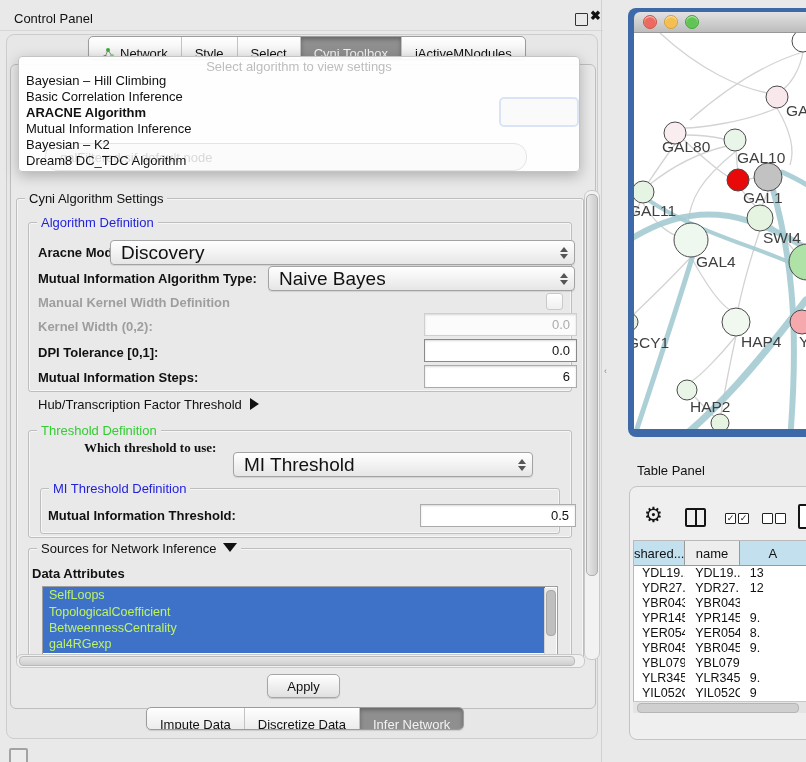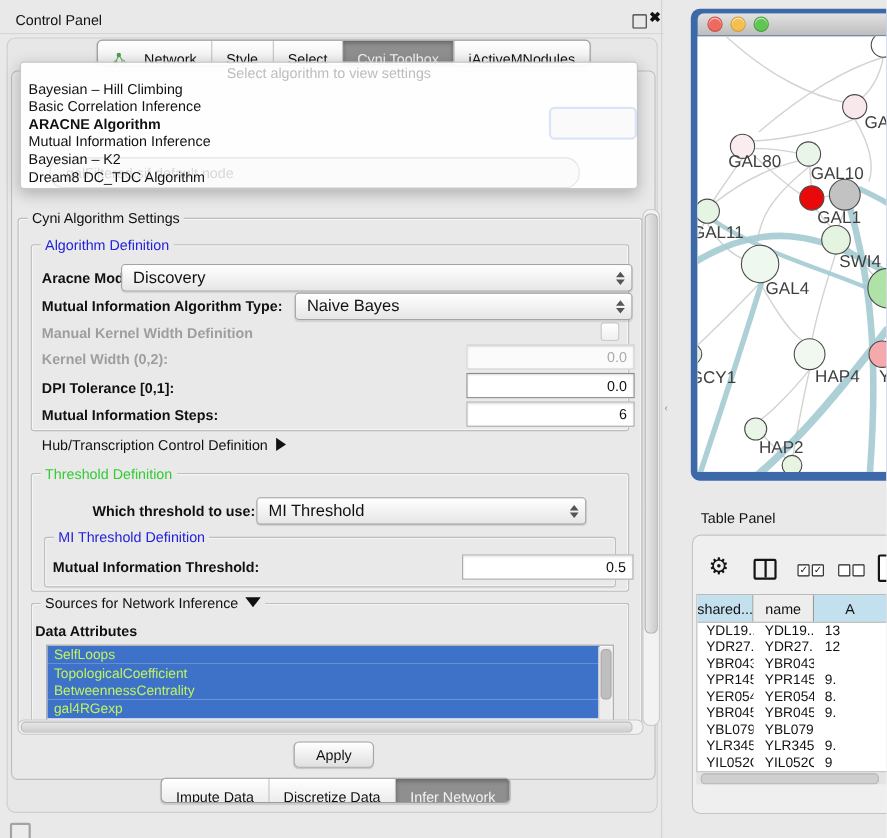--- a/index.html
+++ b/index.html
@@ -15,33 +15,33 @@
   .cp-title{left:14px;top:11px;font-size:13px;}
   .float-btn{left:575px;top:13px;width:11px;height:11px;border:1.5px solid #333;border-radius:1px;background:#E9E9E9;}
   .close-btn{left:590px;top:8px;font-size:13px;font-weight:bold;color:#111;}
   .titlebar-line{left:0;top:30px;width:603px;height:1px;background:#D6D6D6;}
   .dock{left:6px;top:34px;width:590px;height:703px;background:#E7E7E7;border:1px solid #CDCDCD;border-radius:8px;}
   .content-panel{left:10px;top:64px;width:584px;height:643px;background:#E9E9E9;border:1px solid #BEBEBE;border-radius:6px;}
 
   
   .tabbar{display:flex;height:22px;border:1px solid #9C9C9C;border-radius:5px;overflow:hidden;
           background:linear-gradient(#FFFFFF,#ECECEC);box-shadow:0 1px 1px rgba(0,0,0,.12);}
-  .tab{display:flex;align-items:center;gap:16px;padding:16px 13px;font-size:13px;border-right:1px solid #C3C3C3;color:#111;text-align:center;}
+  .tab{display:flex;align-items:center;gap:5px;padding:16px 13px;font-size:13px;border-right:1px solid #C3C3C3;color:#111;text-align:center;}
   .tab:last-child{border-right:none;}
   .tab.sel{background:var(--tab_selected_bg,#8F8F8F);color:#F3F3F3;box-shadow:inset 0 2px 4px rgba(0,0,0,.3);}
 
   
   .group{border:1px solid #BDBDBD;border-radius:3px;box-shadow:inset 0 0 0 1px rgba(255,255,255,.6);}
   .legend{position:absolute;top:-8px;left:8px;padding:0 4px;background:#E9E9E9;font-size:13px;white-space:nowrap;}
   .legend.blue{color:var(--label_blue,#2222DD);}
   .legend.green{color:var(--label_green,#33CC33);}
 
   
   .combo{position:absolute;border:1px solid #A3A3A3;border-radius:4px;background:linear-gradient(#FFFFFF,#E6E6E6);
-         font-size:15px;display:flex;align-items:center;padding-left:10px;box-shadow:0 1px 1px rgba(0,0,0,.1);}
+         font-size:19px;display:flex;align-items:center;padding-left:10px;box-shadow:0 1px 1px rgba(0,0,0,.1);}
   .stepper{position:absolute;right:6px;top:50%;transform:translateY(-50%);display:flex;flex-direction:column;gap:2px;}
   .stepper i{display:block;width:0;height:0;border-left:4px solid transparent;border-right:4px solid transparent;}
   .stepper .up{border-bottom:5px solid #555;}
   .stepper .dn{border-top:5px solid #555;}
   .field{position:absolute;background:#FFF;border:1px solid #ABABAB;box-shadow:inset 0 1px 2px rgba(0,0,0,.15);
          font-size:13px;text-align:right;padding:0 6px;display:flex;align-items:center;justify-content:flex-end;}
   .field.dis{background:#FBFBFB;border-color:#CFCFCF;color:#ABABAB;}
   .checkbox{position:absolute;width:15px;height:15px;border:1px solid #C9C9C9;border-radius:3px;
             background:linear-gradient(#FFF,#EFEFEF);}
   .tri-right{display:inline-block;width:0;height:0;border-top:6px solid transparent;border-bottom:6px solid transparent;
@@ -178,26 +178,26 @@
   </div>
   <div class="abs lbl b dis" style="left:38px;top:295px;">Manual Kernel Width Definition</div>
   <div class="checkbox" style="left:546px;top:293px;"></div>
   <div class="abs lbl b dis" style="left:38px;top:319px;">Kernel Width (0,2):</div>
   <div class="field dis" style="left:424px;top:313px;width:139px;height:21px;">0.0</div>
   <div class="abs lbl b" style="left:38px;top:345px;">DPI Tolerance [0,1]:</div>
   <div class="field" style="left:424px;top:339px;width:139px;height:21px;border-color:#8A8A8A;">0.0</div>
   <div class="abs lbl b" style="left:38px;top:370px;">Mutual Information Steps:</div>
   <div class="field" style="left:424px;top:365px;width:139px;height:21px;">6</div>
 
-  <div class="abs lbl" style="left:38px;top:397px;"><span>Hub/Transcription Control Definition</span><span class="tri-right"></span></div>
+  <div class="abs lbl" style="left:38px;top:397px;"><span>Hub/Transcription Factor Threshold</span><span class="tri-right"></span></div>
 
   <div class="abs group" style="left:28px;top:430px;width:542px;height:106px;">
     <span class="legend green">Threshold Definition</span>
   </div>
-  <div class="abs lbl b" style="left:84px;top:457px;">Which threshold to use:</div>
+  <div class="abs lbl b" style="left:84px;top:440px;font-family:Liberation Serif, serif;">Which threshold to use:</div>
   <div class="combo" style="left:233px;top:452px;width:288px;height:23px;">
     <span>MI Threshold</span>
     <span class="stepper">
         <i class="up"></i>
         <i class="dn"></i>
       </span>
   </div>
   <div class="abs group" style="left:40px;top:488px;width:518px;height:44px;">
     <span class="legend blue">MI Threshold Definition</span>
   </div>

